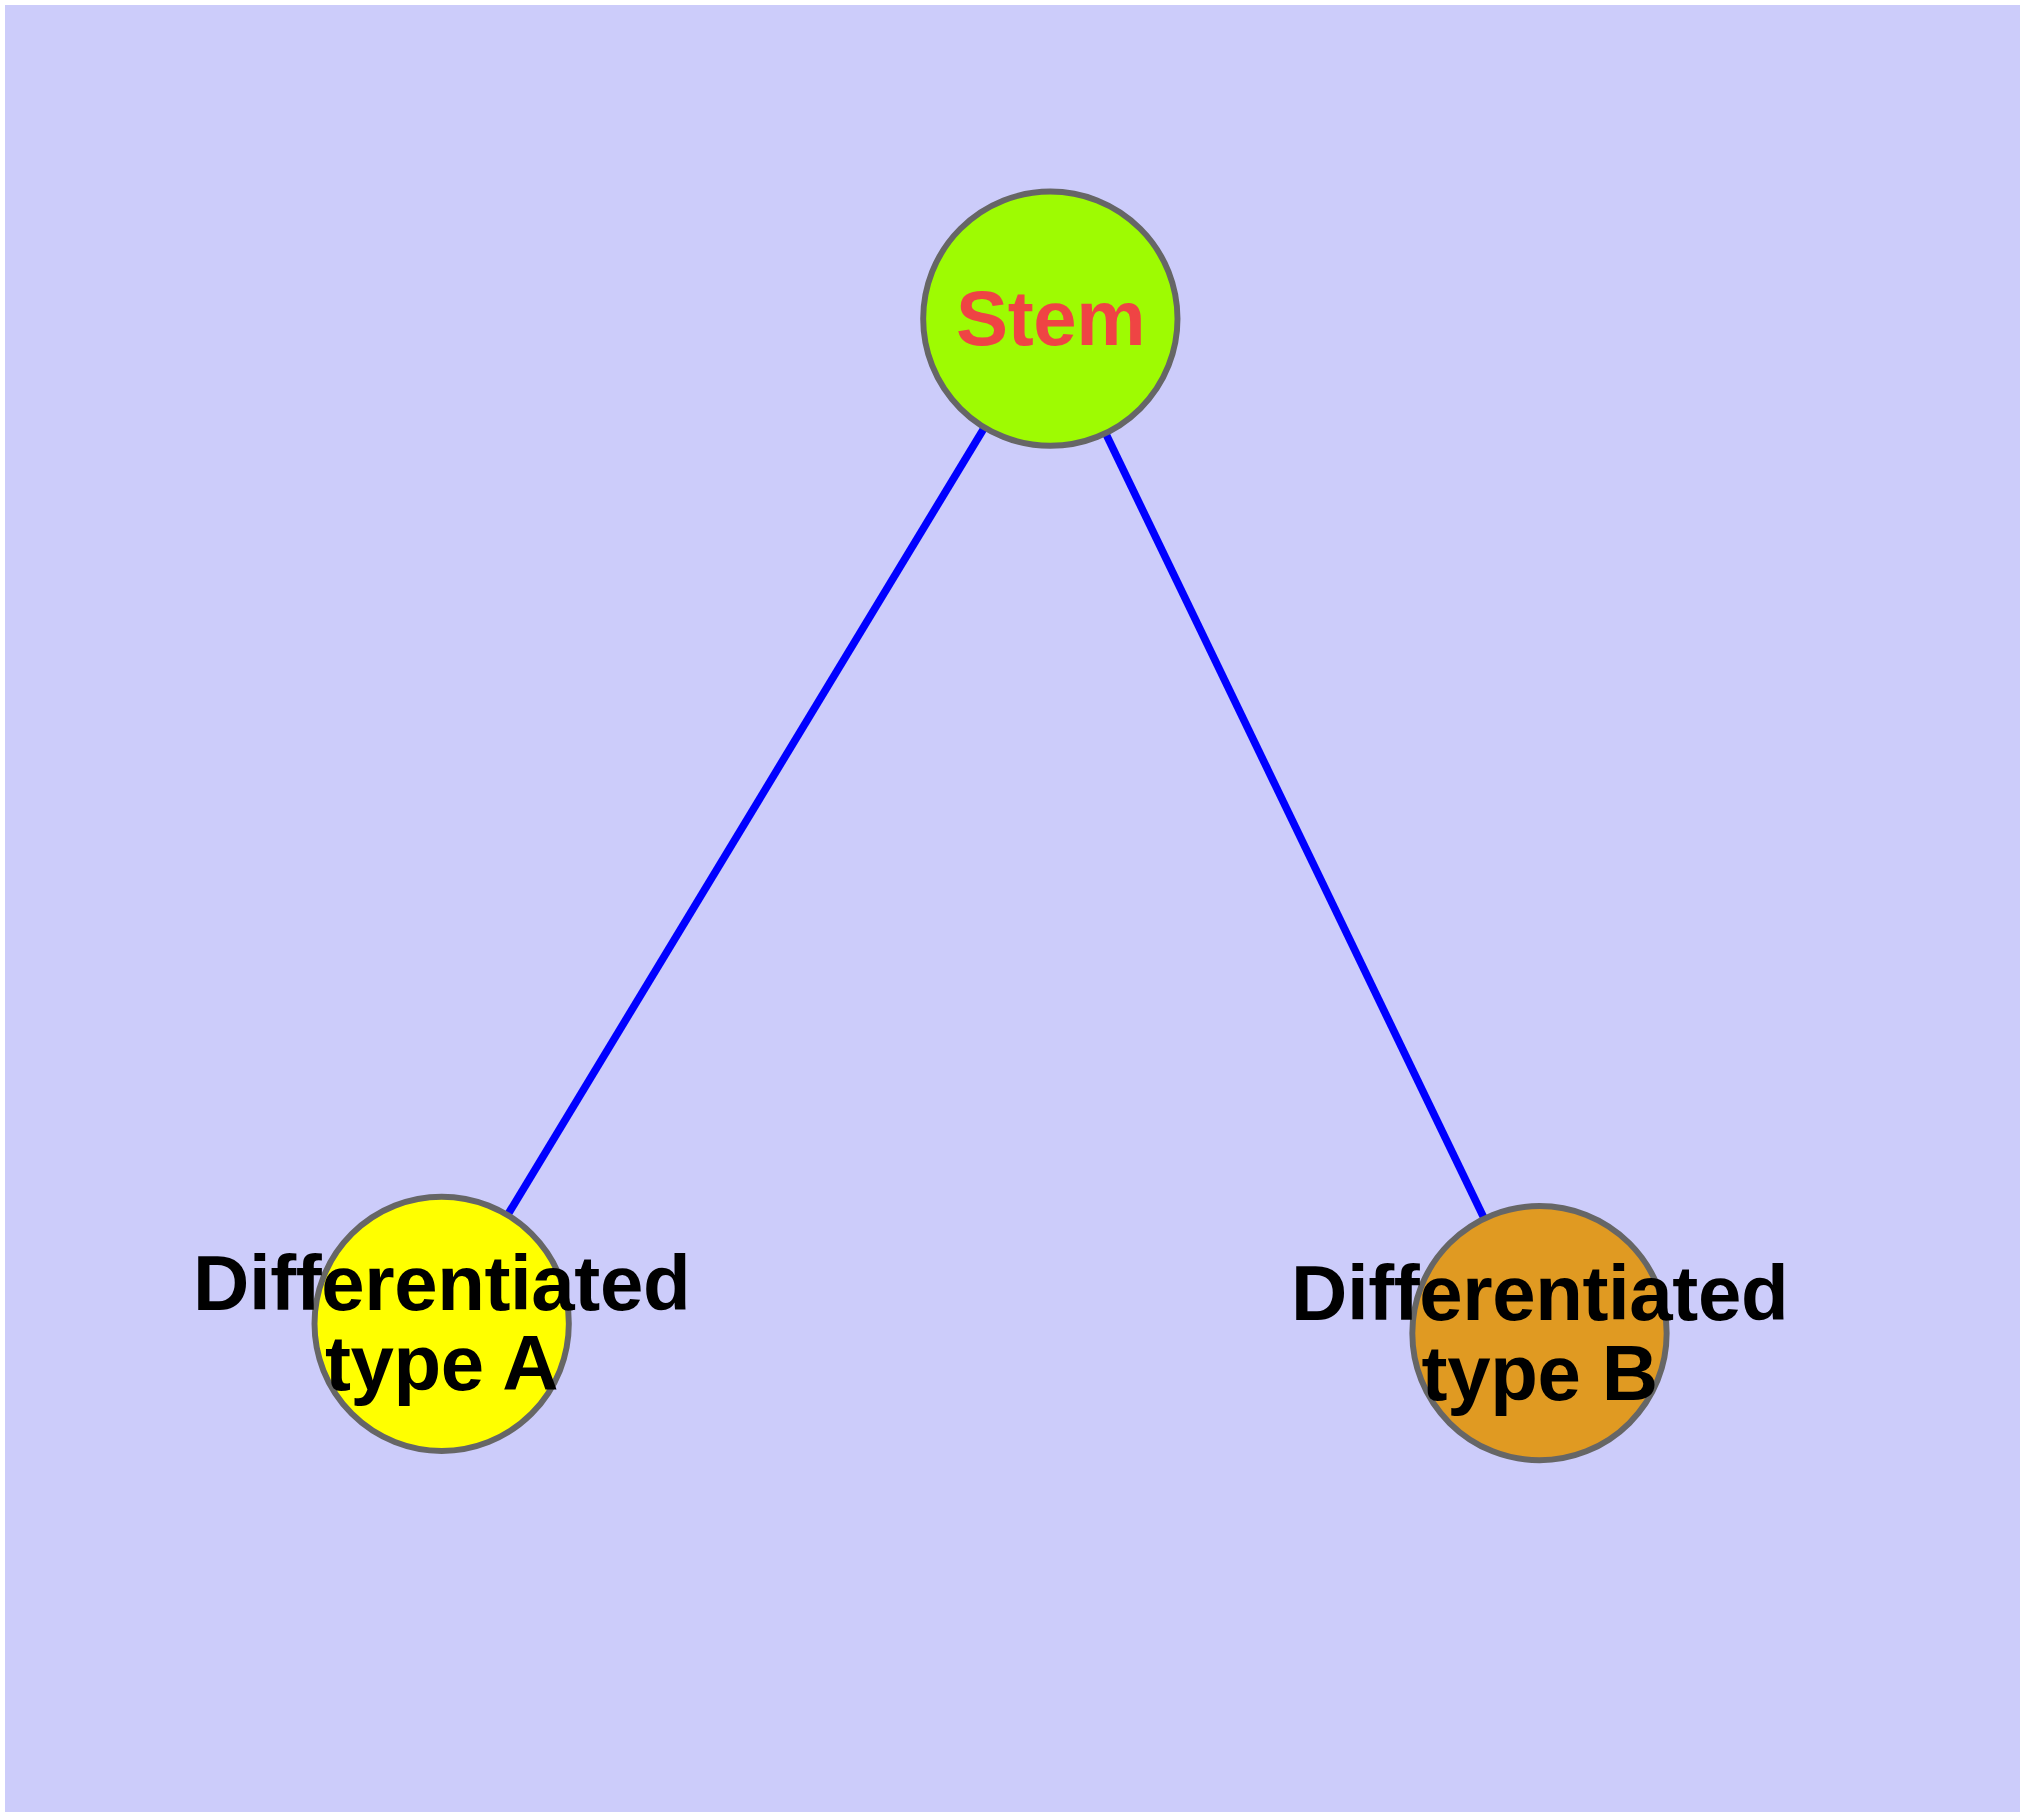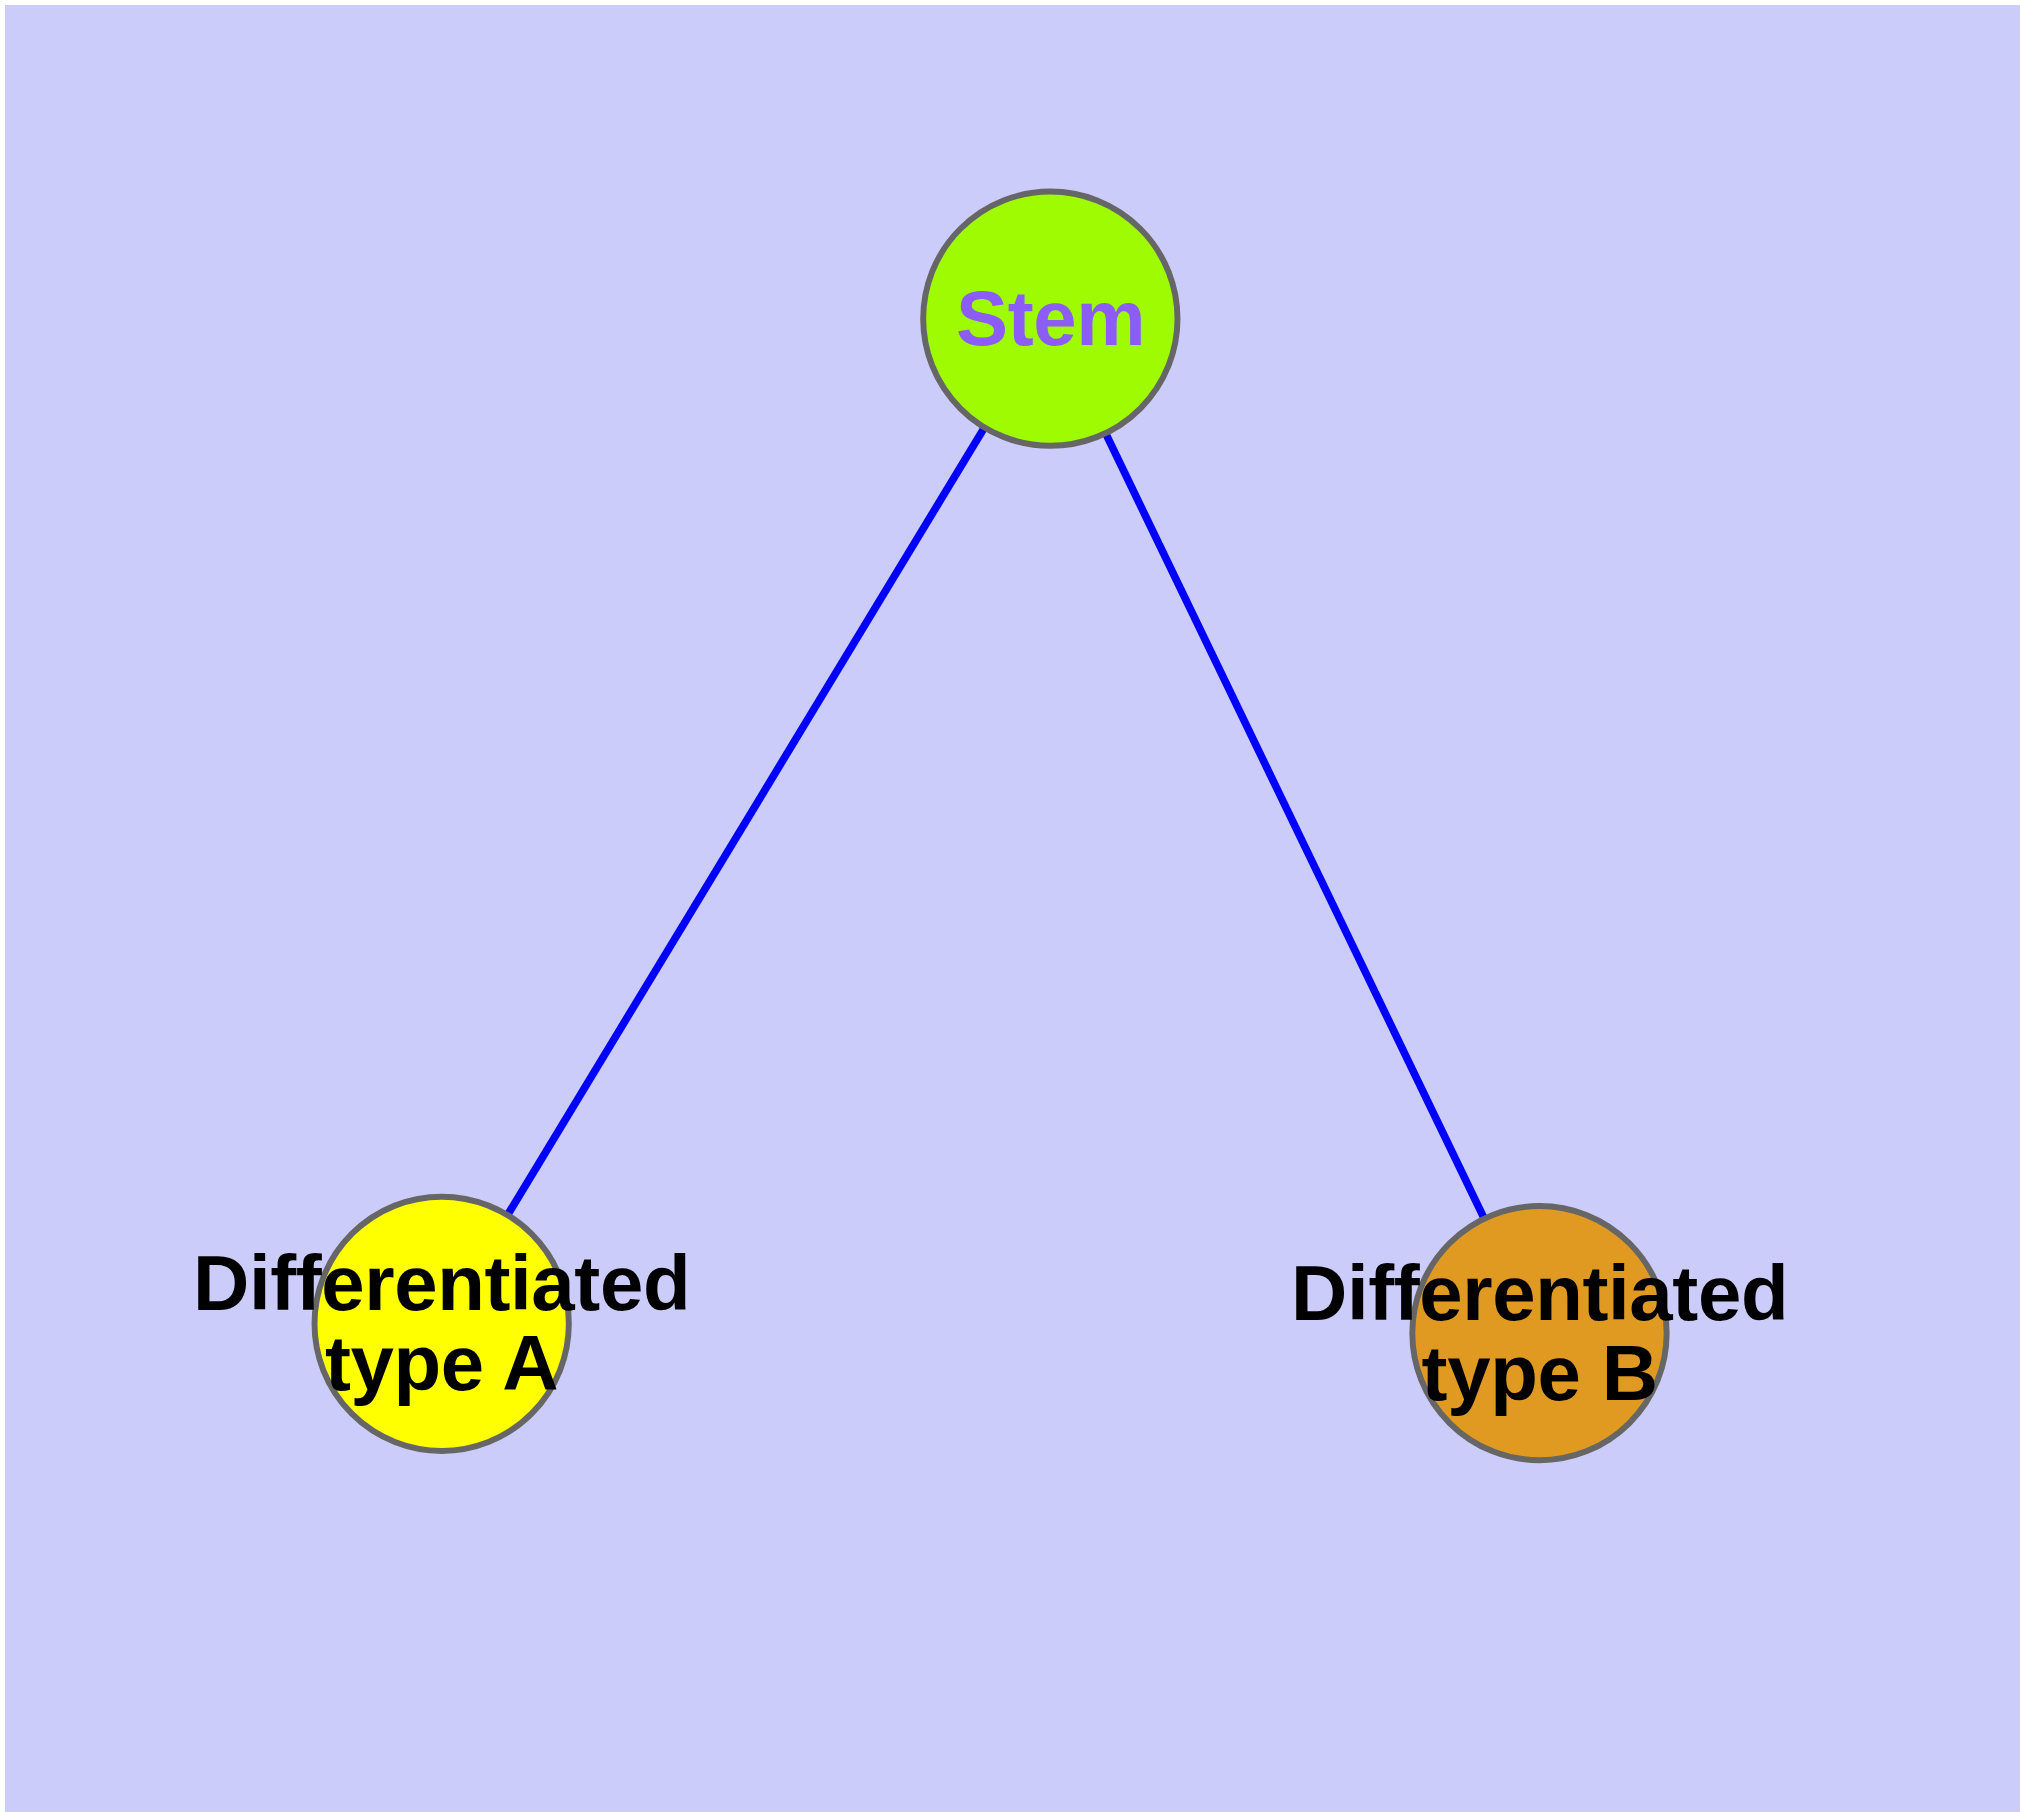--- a/index.html
+++ b/index.html
@@ -56,21 +56,21 @@
         <line x1="1239" y1="376" x2="1816" y2="1573" stroke="#0000ff" stroke-width="9" stroke-linecap="butt"></line>
       </g>
     <g id="nodes-layer">
         <circle cx="1239" cy="376" r="150" fill="#9efb02" stroke="#666666" stroke-width="7"></circle>
         <circle cx="521" cy="1562" r="150" fill="#ffff00" stroke="#666666" stroke-width="7"></circle>
         <circle cx="1816" cy="1573" r="150" fill="#e09a22" stroke="#666666" stroke-width="7"></circle>
       </g>
   </svg>
 
   <div id="labels-layer">
-      <div class="node-label" style="font-size: 78px; color: #8b5cf6; left: 956px; top: 279px; visibility: visible;">Stem</div>
+      <div class="node-label" style="font-size: 78px; color: #ef4444; left: 956px; top: 279px; visibility: visible;">Stem</div>
       <div class="node-label" style="font-size: 78px; color: rgb(0, 0, 0); left: 193px; top: 1244px; visibility: visible;">Differentiated
 type A</div>
       <div class="node-label" style="font-size: 78px; color: rgb(0, 0, 0); left: 1291px; top: 1254px; visibility: visible;">Differentiated
 type B</div>
     </div>
 
 </div>
 
 
 </body></html>

